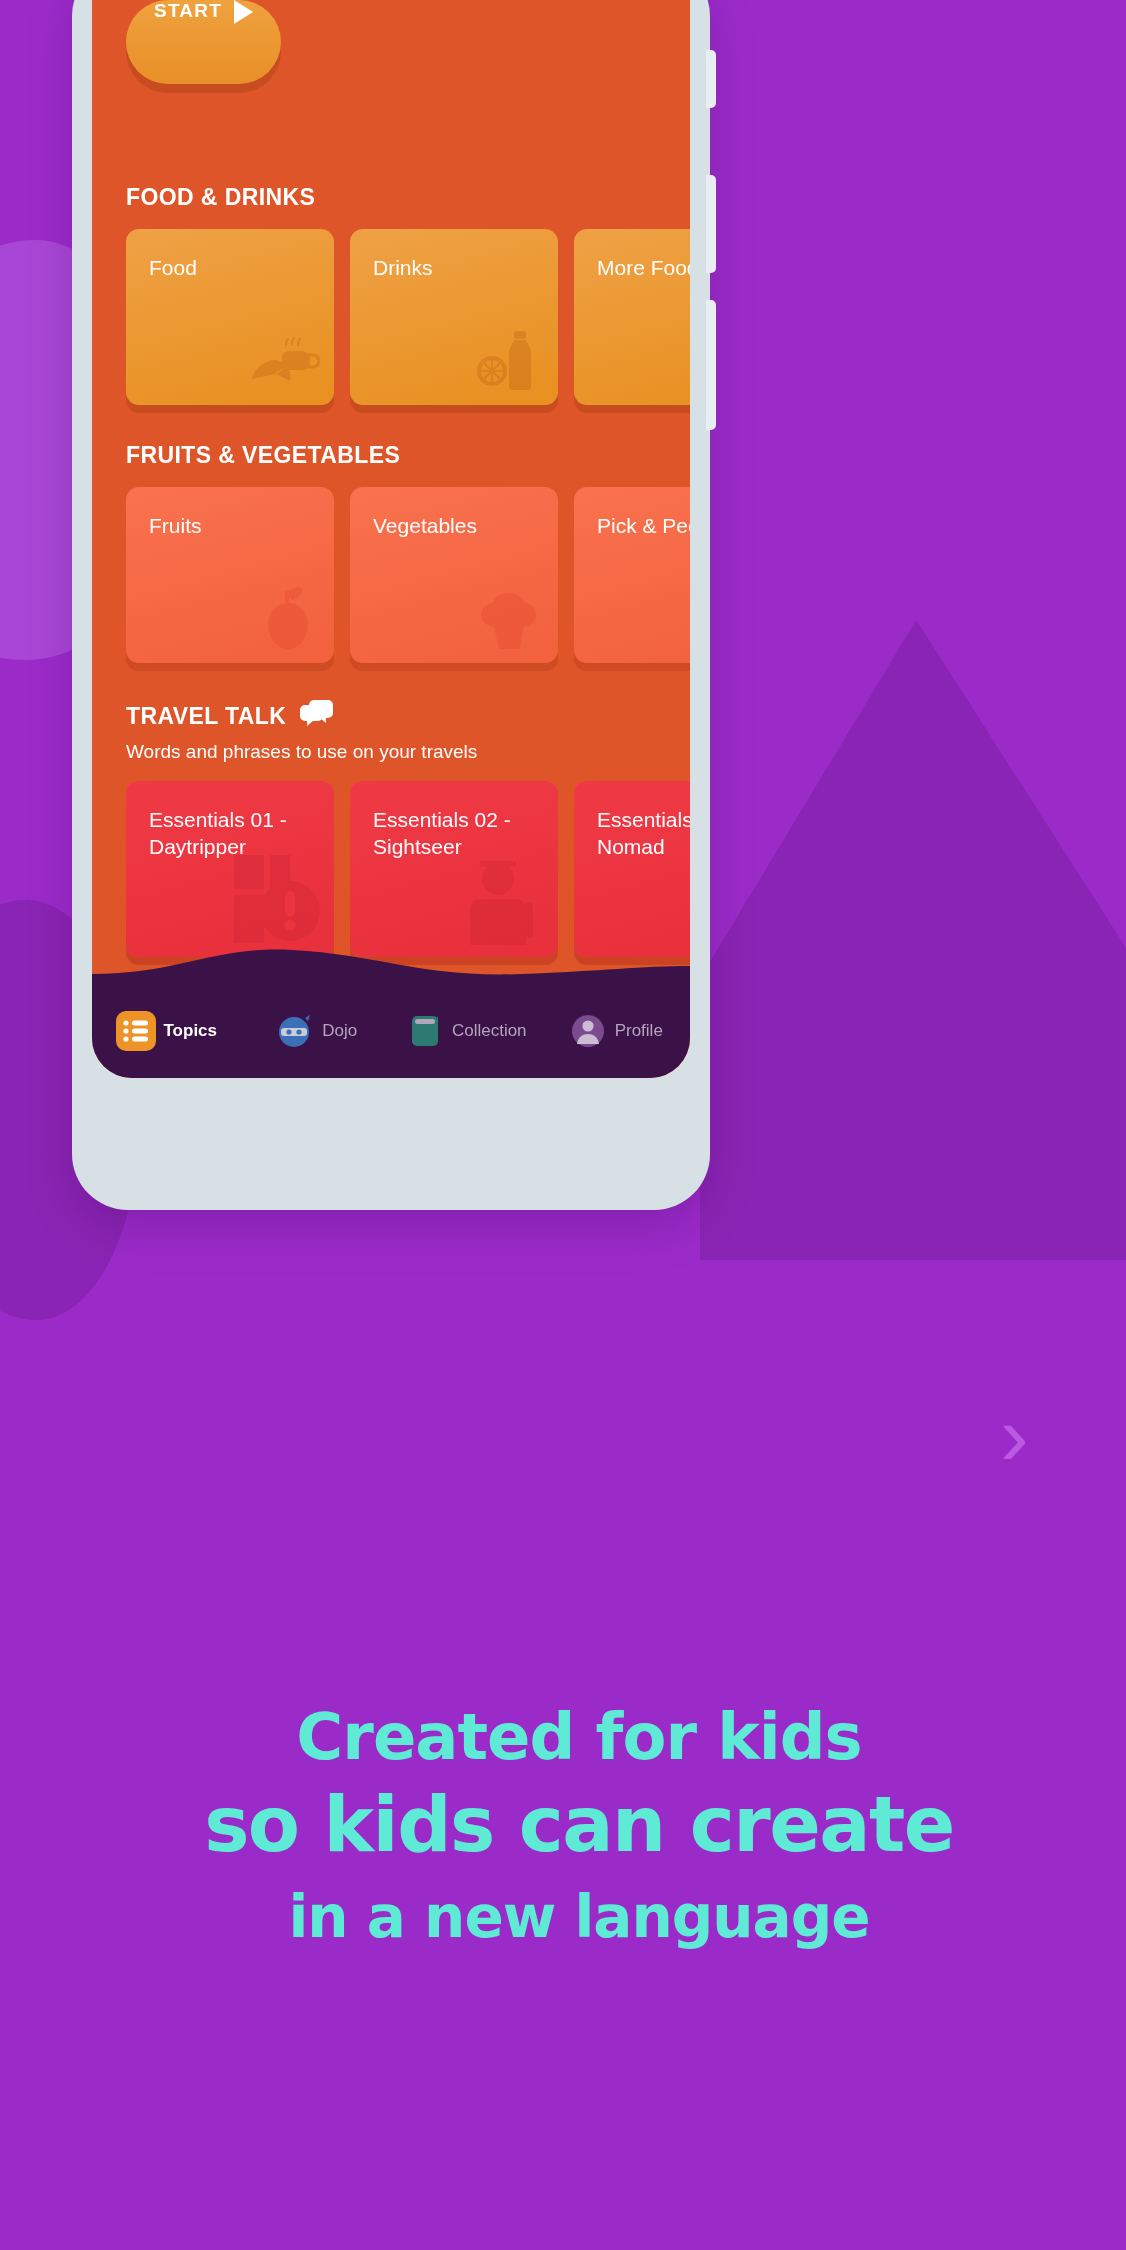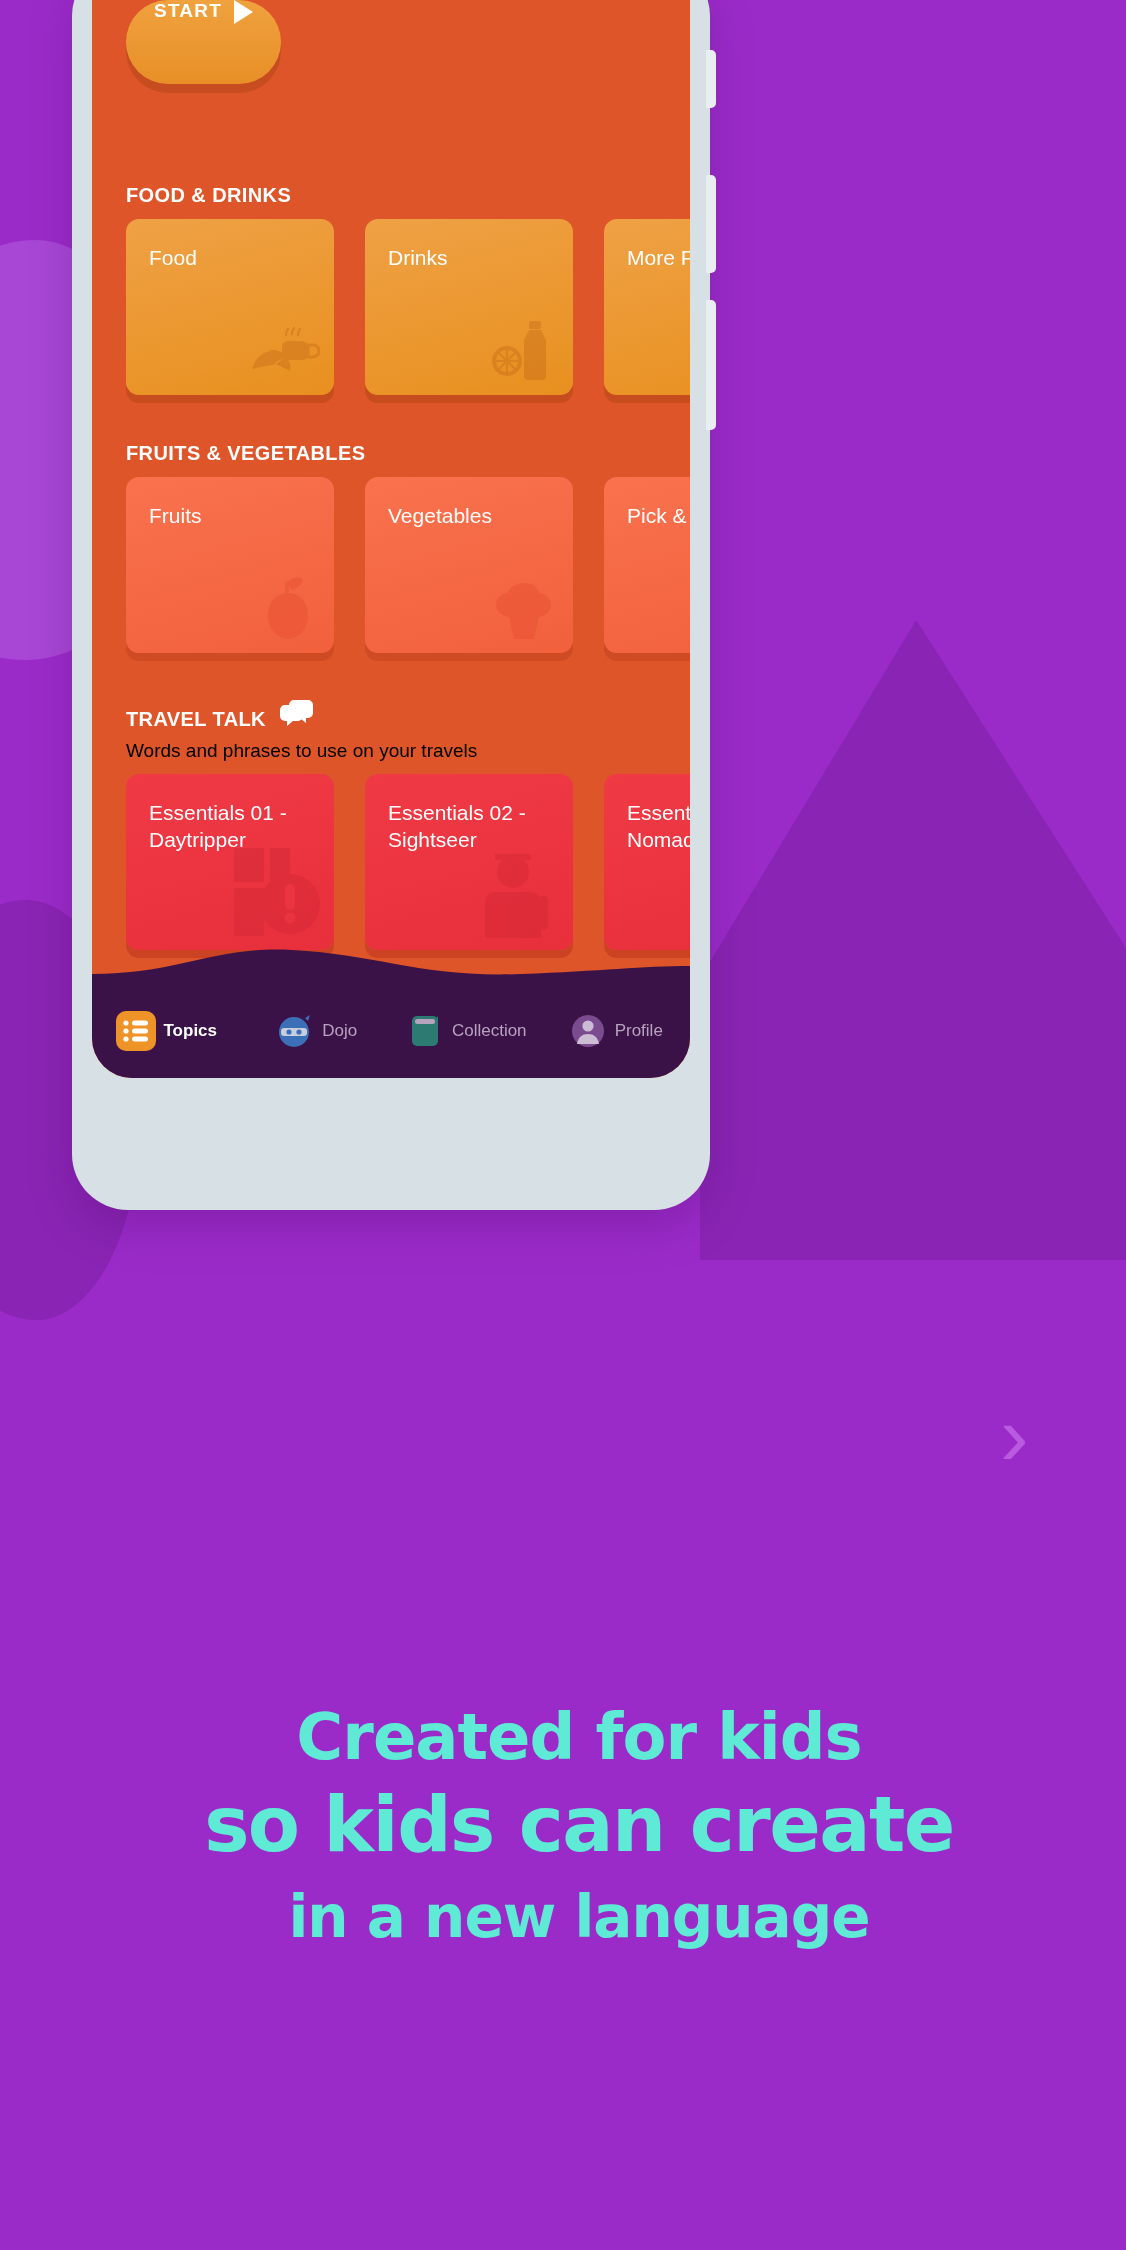--- a/index.html
+++ b/index.html
@@ -71,27 +71,27 @@
   #start-btn .tri {
     width: 0; height: 0; margin-left: 12px;
     border-left: 19px solid #fff;
     border-top: 12px solid transparent;
     border-bottom: 12px solid transparent;
   }
 
   
   .section { position: absolute; left: 34px; width: 700px; }
   .sec-title {
-    color: #fff; font-weight: 700; font-size: 20px; letter-spacing: .4px;
-    display: flex; align-items: flex-end;
-  }
-  .sec-sub { color: #000000; font-size: 19px; margin-top: 9px; }
+    color: #fff; font-weight: 700; font-size: 23px; letter-spacing: .4px;
+    display: flex; align-items: center;
+  }
+  .sec-sub { color: #ffffff; font-size: 19px; margin-top: 9px; }
   .bubble-icon { margin-left: 14px; display: inline-block; }
 
-  .card-row { display: flex; gap: 31px; margin-top: 12px; }
+  .card-row { display: flex; gap: 16px; margin-top: 18px; }
   .card {
     position: relative;
     width: 208px; height: 176px;
     border-radius: 13px;
     flex: 0 0 auto;
     overflow: hidden;
     cursor: pointer;
   }
   .card .card-title {
     position: absolute; left: 23px; top: 26px; right: 12px;

